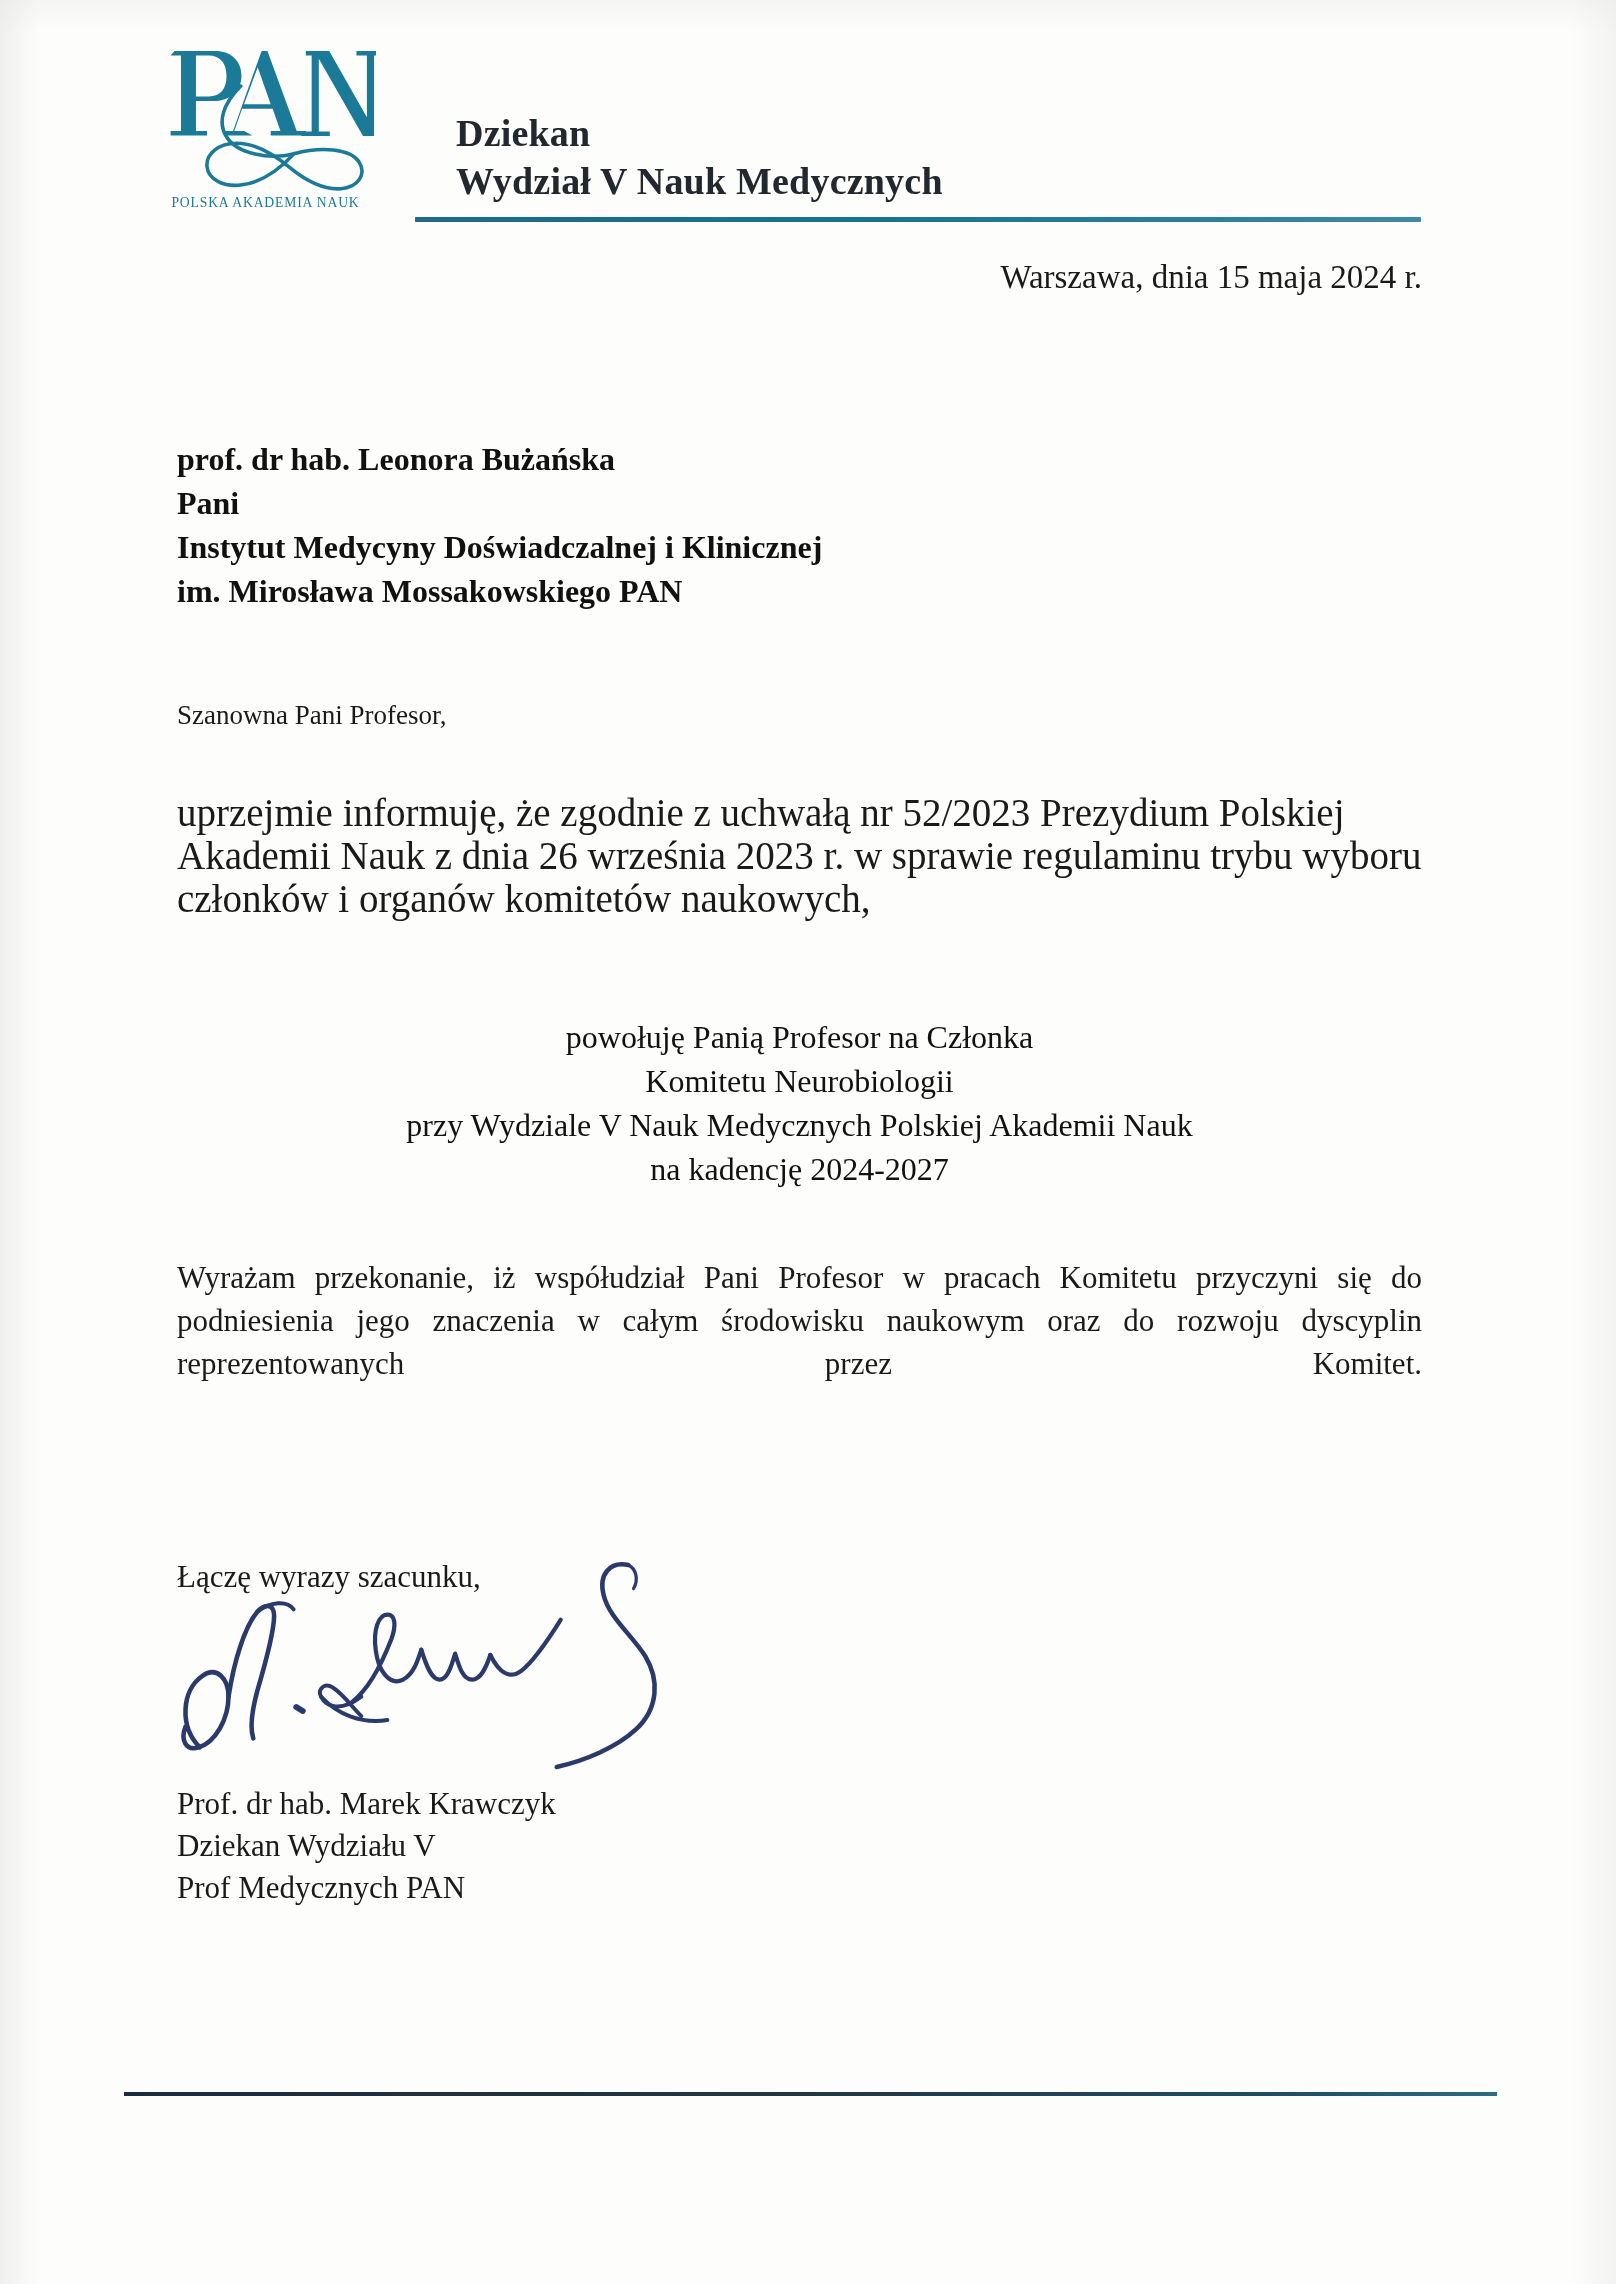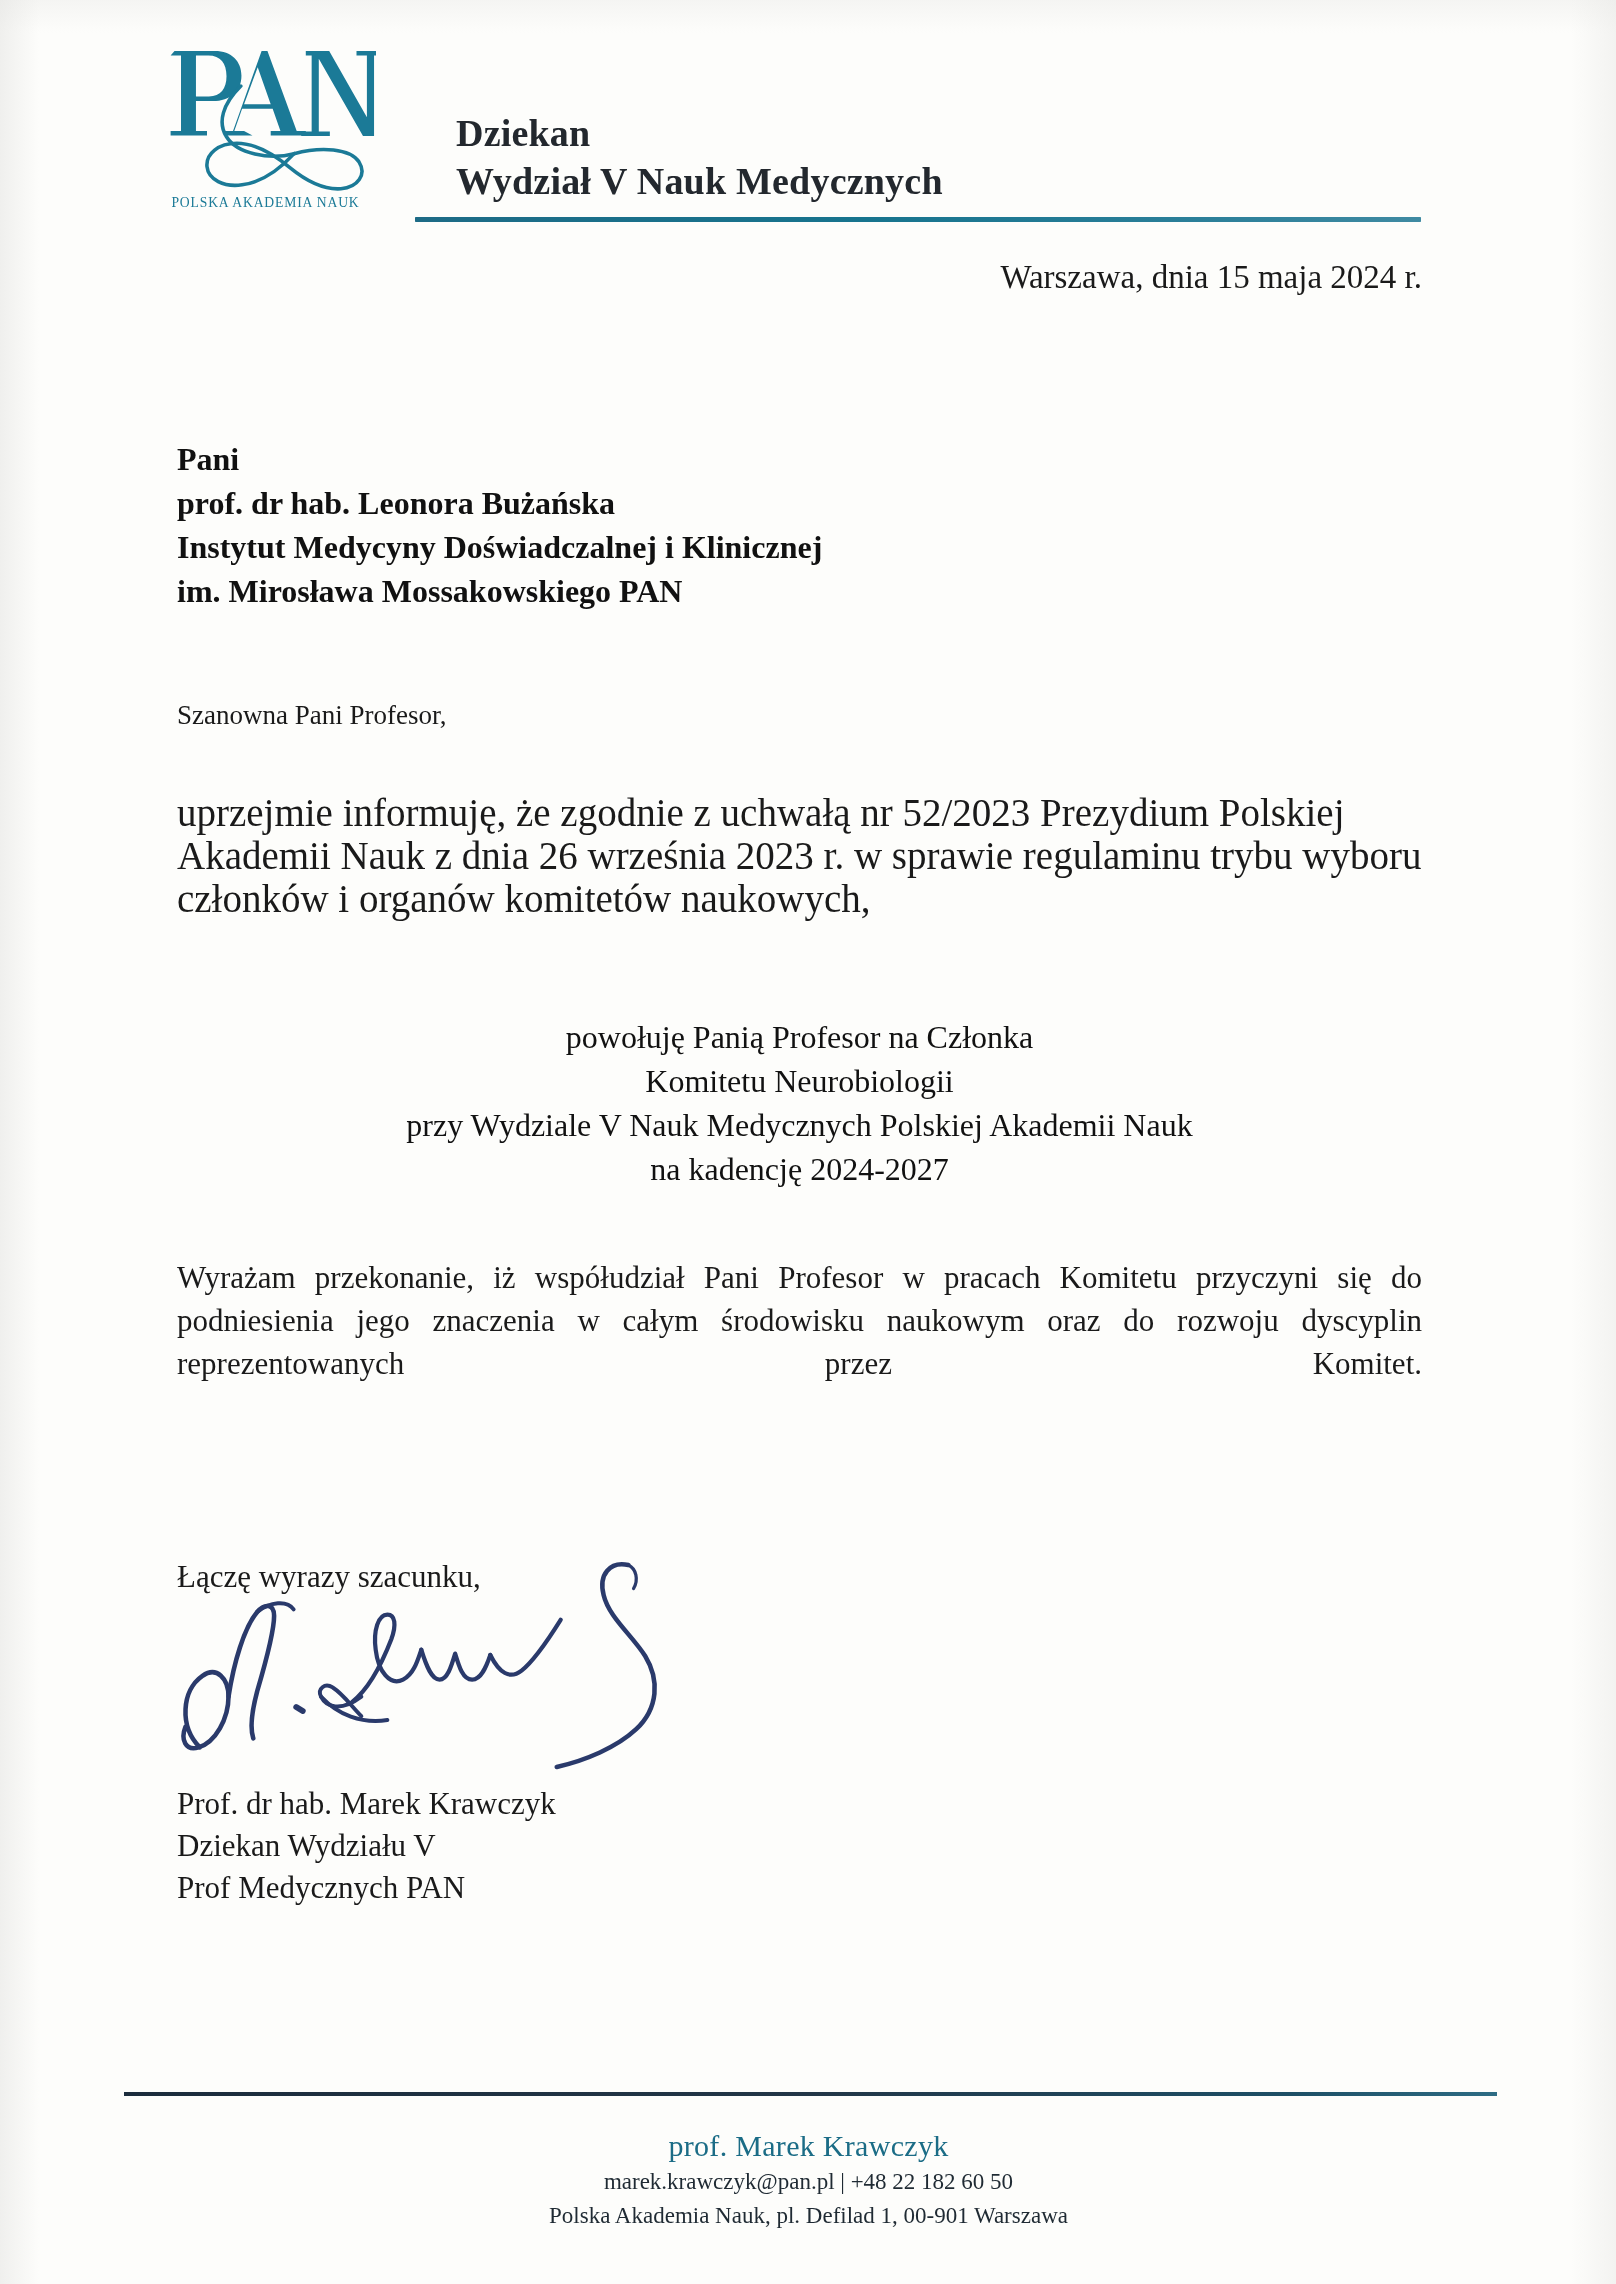--- a/index.html
+++ b/index.html
@@ -227,22 +227,22 @@
 
   <div class="header-block">
     <div class="header-line">Dziekan</div>
     <div class="header-line">Wydział V Nauk Medycznych</div>
   </div>
   <div class="header-rule"></div>
 
   <div class="date-line">Warszawa, dnia 15 maja 2024 r.</div>
 
   <div class="addressee">
+    <div>prof. dr hab. Leonora Bużańska</div>
     <div>Pani</div>
-    <div>prof. dr hab. Leonora Bużańska</div>
     <div>Instytut Medycyny Doświadczalnej i Klinicznej</div>
     <div>im. Mirosława Mossakowskiego PAN</div>
   </div>
 
   <div class="salutation">Szanowna Pani Profesor,</div>
 
   <div class="para-intro">uprzejmie informuję, że zgodnie z uchwałą nr 52/2023 Prezydium Polskiej Akademii Nauk z dnia 26 września 2023 r. w sprawie regulaminu trybu wyboru członków i organów komitetów naukowych,</div>
 
   <div class="appointment">
     <div>powołuję Panią Profesor na Członka</div>
@@ -285,20 +285,15 @@
     </svg>
   </div>
 
   <div class="sig-block">
     <div>Prof. dr hab. Marek Krawczyk</div>
     <div>Dziekan Wydziału V</div>
     <div>Prof Medycznych PAN</div>
   </div>
 
   <div class="footer-rule"></div>
-  <div class="footer">
-    <div class="footer-name">prof. Marek Krawczyk</div>
-    <div class="footer-contact">marek.krawczyk@pan.pl | +48 22 182 60 50</div>
-    <div class="footer-address">Polska Akademia Nauk, pl. Defilad 1, 00-901 Warszawa</div>
-  </div>
 
 </div>
 
 
 </body></html>

